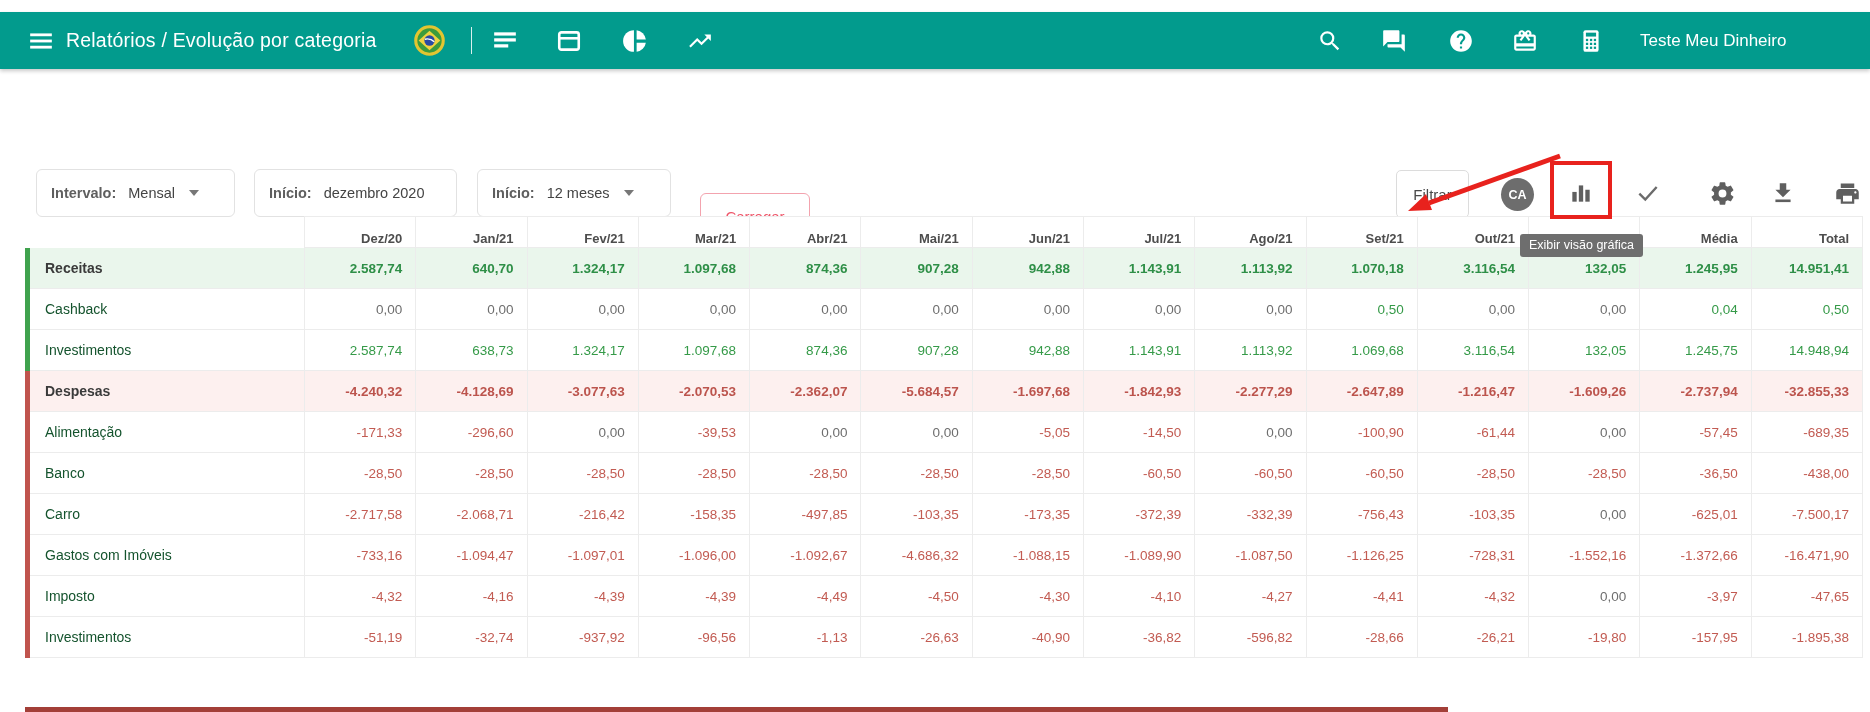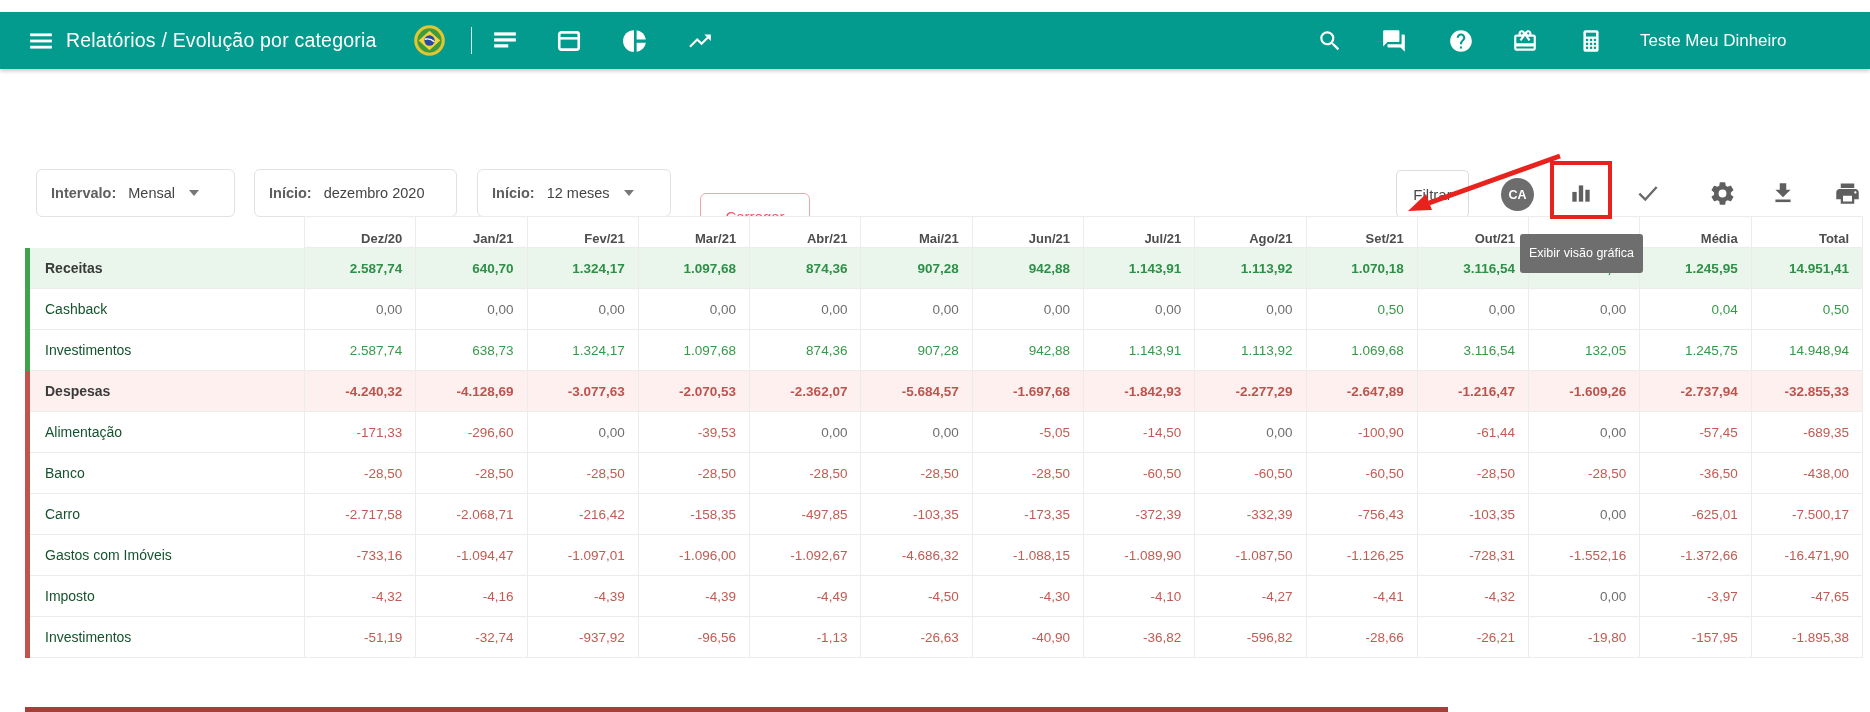--- a/index.html
+++ b/index.html
@@ -24,21 +24,21 @@
   .fbox .caret{margin-left:14px;width:0;height:0;border-left:5px solid transparent;border-right:5px solid transparent;
                border-top:6px solid #777;}
   .btn-carregar{position:absolute;left:700px;top:112px;width:110px;height:46px;background:#fff;
                 border:1px solid #f3a3ae;border-radius:6px;color:#ee5468;font-size:15px;cursor:pointer;margin-top:24px;}
   .btn-filtrar{position:absolute;left:1396px;top:113px;width:73px;height:48px;background:#fff;
                border:1px solid #dcdcdc;border-radius:5px;color:#4a4a4a;font-size:15px;cursor:pointer;}
   .avatar{position:absolute;left:1501px;top:121px;width:33px;height:33px;border-radius:50%;background:#6d6d6d;
           color:#fff;font-size:12.5px;font-weight:700;display:flex;align-items:center;justify-content:center;cursor:pointer;}
   .tool-ic{position:absolute;top:121px;width:30px;height:30px;cursor:pointer;display:flex;align-items:center;justify-content:center;}
   .red-box{position:absolute;left:1550px;top:104px;width:62px;height:58px;border:4px solid #e8221d;box-sizing:border-box;z-index:8;}
-  .tooltip{position:absolute;left:1520px;top:177px;height:23px;line-height:23px;padding:8px 9px;background:#6e6e6e;
+  .tooltip{position:absolute;left:1520px;top:177px;height:23px;line-height:23px;padding:0 9px;background:#6e6e6e;
            border-radius:3px;color:#fff;font-size:12.5px;z-index:9;}
   #annot{position:absolute;left:0;top:0;width:1870px;height:712px;pointer-events:none;z-index:7;}
 
   
   .table-wrap{position:absolute;left:25px;top:216px;width:1838px;}
   table.tbl{border-collapse:collapse;table-layout:fixed;width:1838px;font-size:13.5px;}
   .tbl th{height:31px;font-size:13px;font-weight:700;color:#4d4d4d;text-align:right;padding:12px 13px 0 0;
           border:1px solid #ececec;background:#fff;box-sizing:border-box;}
   .tbl th.blank{border:none;background:#fff;}
   .tbl td{height:41px;border-bottom:1px solid #ececec;border-right:1px solid #ececec;

